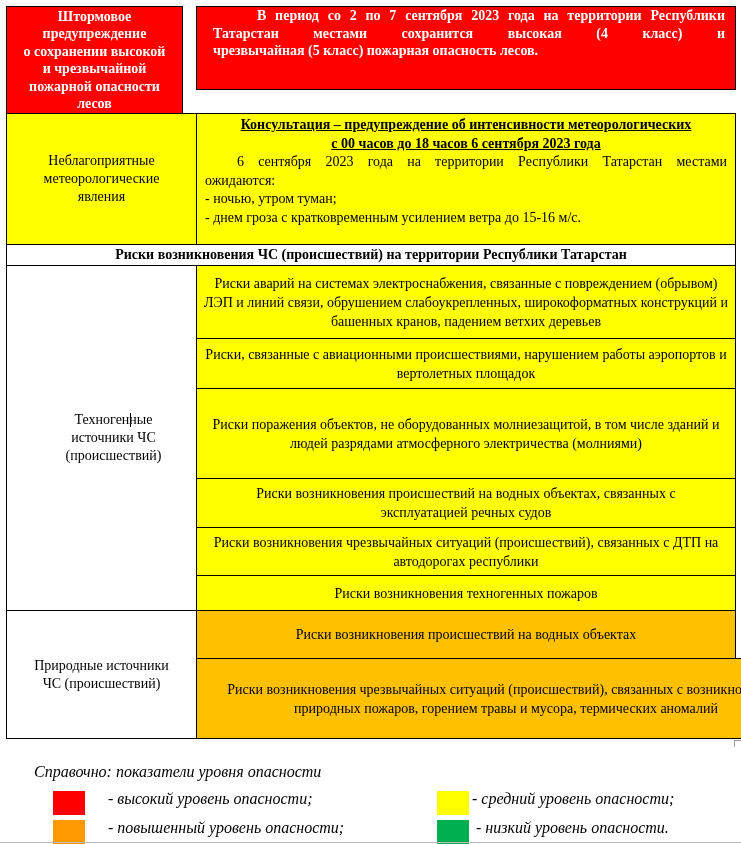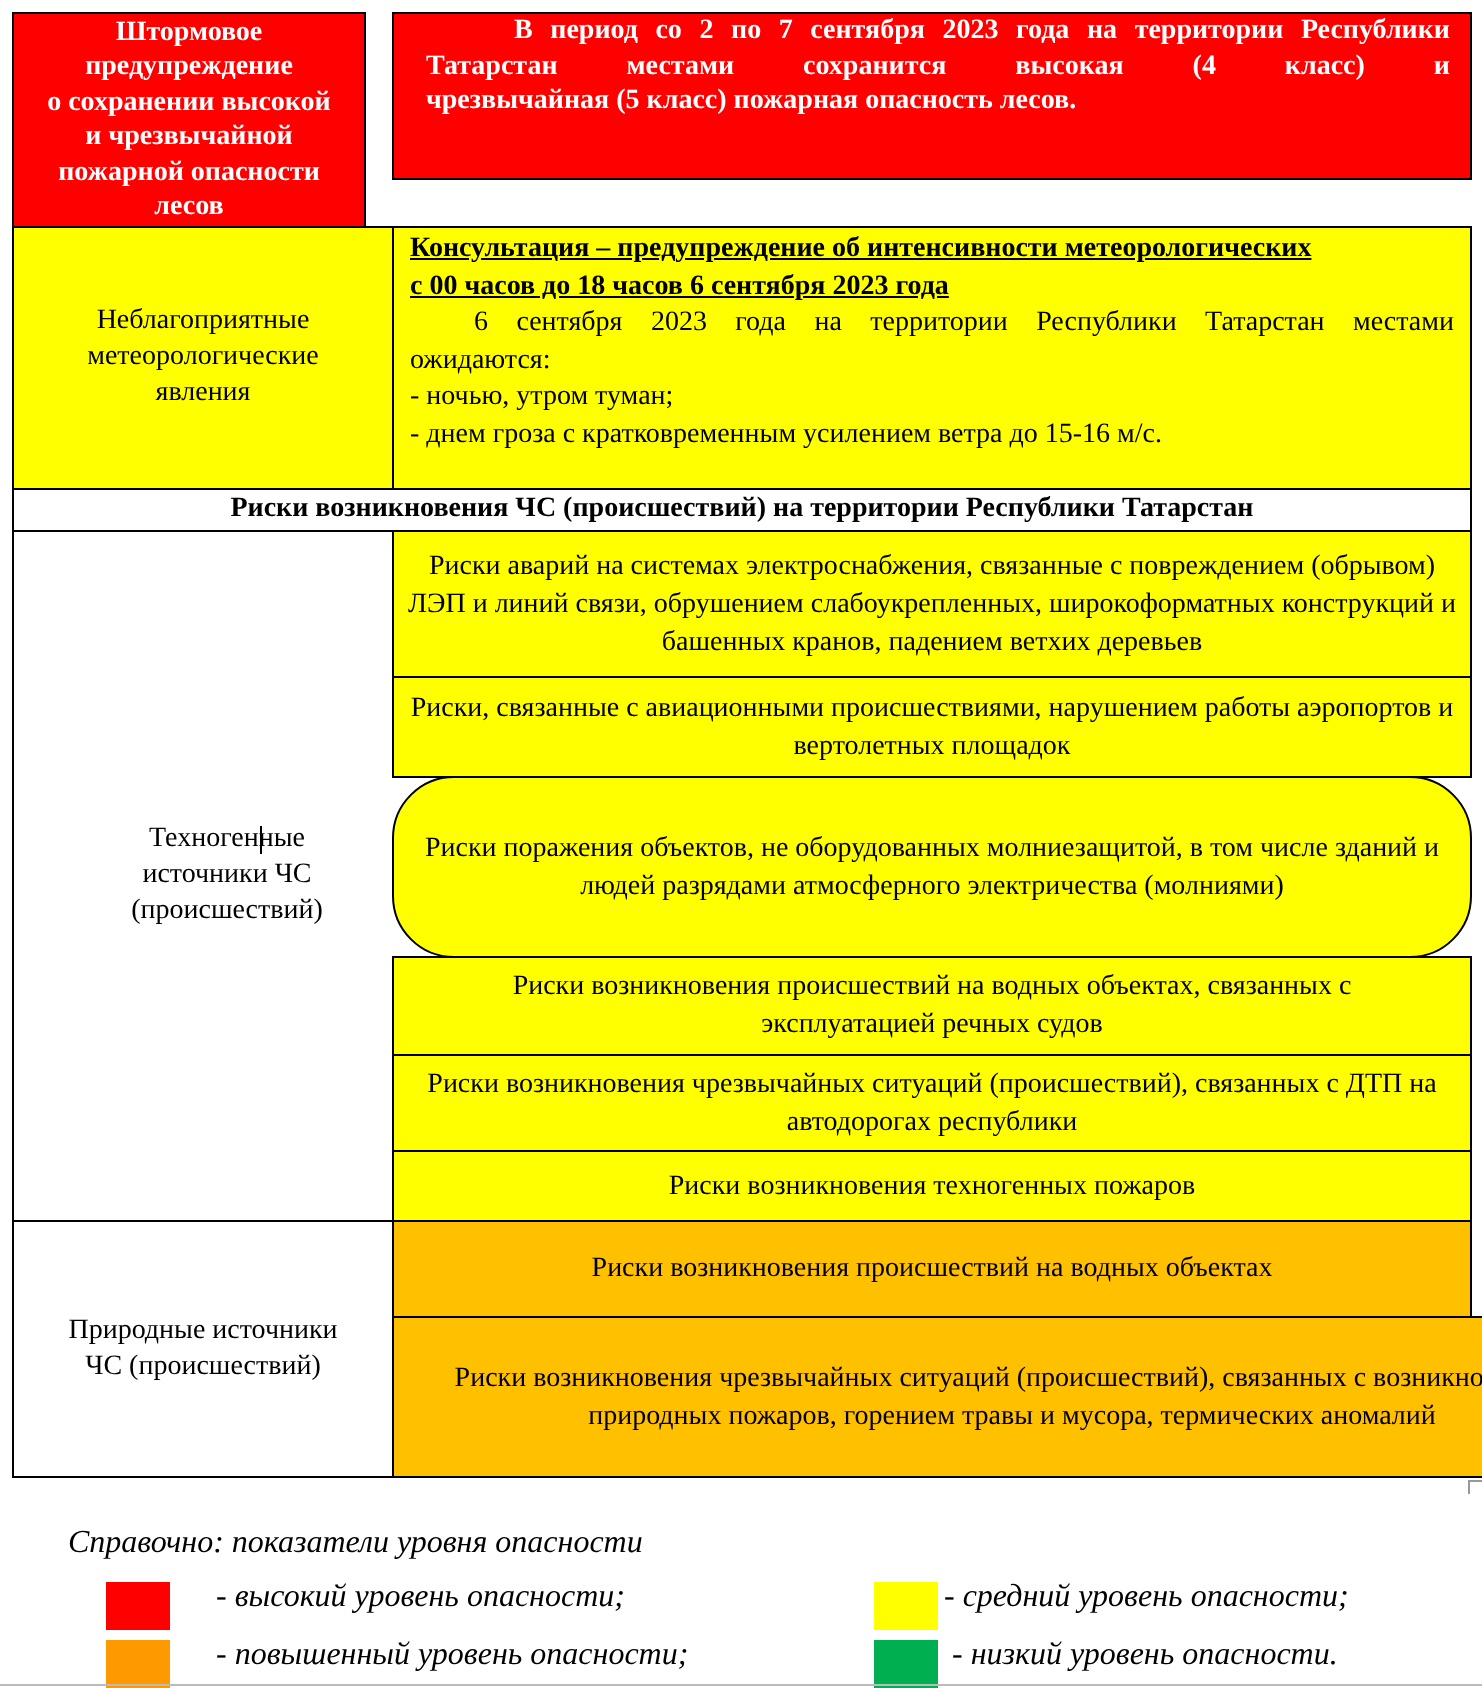--- a/index.html
+++ b/index.html
@@ -12,21 +12,21 @@
     .red { background: #ff0000; }
     .yellow { background: #ffff00; }
     .orange { background: #ffc000; }
     .white { background: #ffffff; }
     .hdr-left { color: #fff; font-weight: bold; font-size: 14px; line-height: 17.5px; }
     .hdr-right { color: #fff; font-weight: bold; font-size: 14px; line-height: 17.5px;
                  text-align: justify; justify-content: flex-start; padding: 0 10px 0 16px; }
     .bold-label { font-weight: normal; font-size: 14px; line-height: 18px; }
     .risk { font-size: 14px; line-height: 19px; }
     .meteo { display: block; text-align: left; padding: 2px 8px 0 8px; font-size: 14px; line-height: 18.5px; }
-    .meteo .u { font-weight: bold; text-decoration: underline; text-align: left; display: block; }
+    .meteo .u { font-weight: bold; text-decoration: underline; text-align: center; display: block; }
     .meteo .ind { text-indent: 32px; text-align: justify; text-align-last: justify; display: block; }
     .meteo .line { display: block; }
     .section { font-weight: bold; font-size: 14px; }
     .legend-title { font-style: italic; font-size: 16px; }
     .legend-text { font-style: italic; font-size: 16px; }
     .swatch { position: absolute; width: 32px; height: 24px; }
     .caret { position: absolute; width: 1px; height: 14px; background: #000; }
     .corner-mark { position: absolute; width: 6px; height: 6px; border-left: 1px solid #999; border-top: 1px solid #999; }
     .bottom-line { position: absolute; left: 0; top: 842px; width: 741px; height: 1px; background: #bbb; }
   </style>
@@ -71,21 +71,21 @@
   <span>(происшествий)</span>
 </div>
 <div class="caret" style="left:130px; top:413px;"></div>
 
 <div class="cell yellow risk" style="left:196px; top:265px; width:540px; height:74px;">
   <span>Риски аварий на системах электроснабжения, связанные с повреждением (обрывом) ЛЭП и линий связи, обрушением слабоукрепленных, широкоформатных конструкций и башенных кранов, падением ветхих деревьев</span>
 </div>
 <div class="cell yellow risk" style="left:196px; top:338px; width:540px; height:51px;">
   <span>Риски, связанные с авиационными происшествиями, нарушением работы аэропортов и вертолетных площадок</span>
 </div>
-<div class="cell yellow risk" style="left:196px; top:388px; width:540px; height:91px; padding:0 8px;border-radius:31px;">
+<div class="cell yellow risk" style="left:196px; top:388px; width:540px; height:91px; padding:0 8px;">
   <span>Риски поражения объектов, не оборудованных молниезащитой, в том числе зданий и людей разрядами атмосферного электричества (молниями)</span>
 </div>
 <div class="cell yellow risk" style="left:196px; top:478px; width:540px; height:50px; padding:0 40px;">
   <span>Риски возникновения происшествий на водных объектах, связанных с эксплуатацией речных судов</span>
 </div>
 <div class="cell yellow risk" style="left:196px; top:527px; width:540px; height:49px;">
   <span>Риски возникновения чрезвычайных ситуаций (происшествий), связанных с ДТП на автодорогах республики</span>
 </div>
 <div class="cell yellow risk" style="left:196px; top:575px; width:540px; height:36px;">
   <span>Риски возникновения техногенных пожаров</span>

